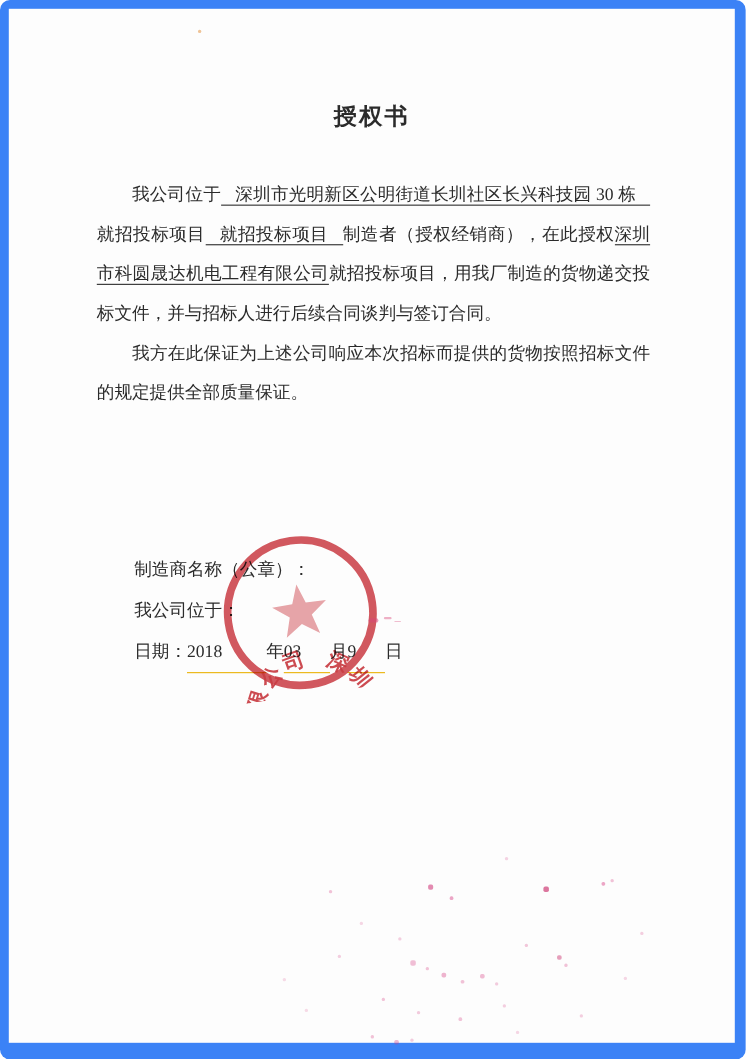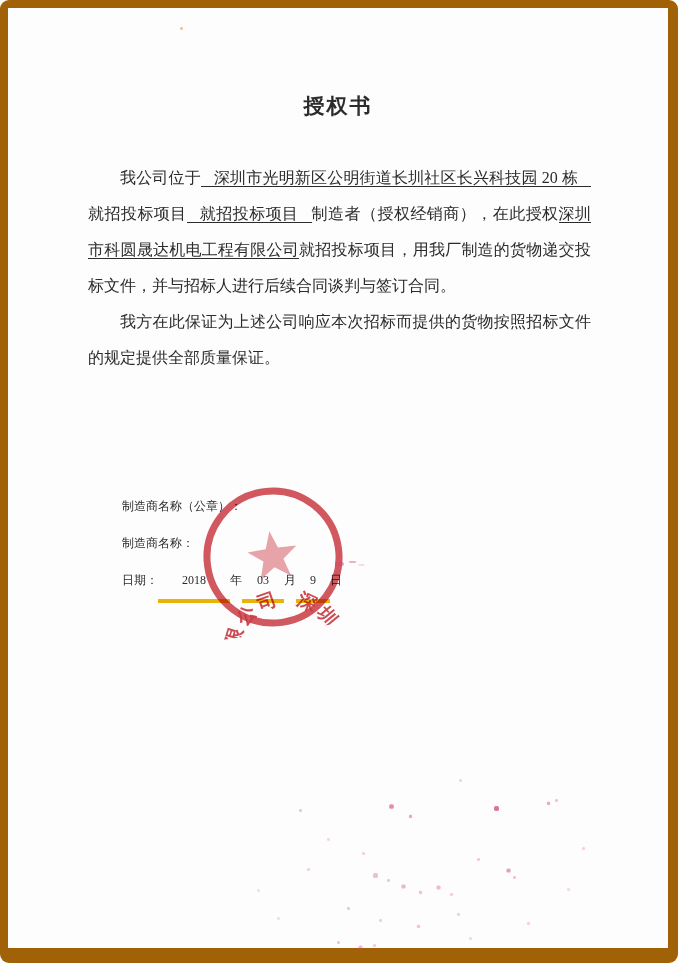--- a/index.html
+++ b/index.html
@@ -1,19 +1,19 @@
 <!DOCTYPE html>
 <html><head>
 <meta charset="utf-8">
 <style>
   html,body{margin:0;padding:0;background:#ffffff;}
   .scan{
     position:relative;
     width:678px;height:963px;
-    background:#a16207;
+    background:#3b82f6;
     border-radius:9px;
     overflow:hidden;
     font-family:"Liberation Serif","DejaVu Serif",serif;
   }
   .paper{
     position:absolute;left:8px;top:8px;width:660px;height:940px;
     background:#fdfdfd;
     color:#2b2b2b;
   }
   .doc-title{
@@ -23,25 +23,25 @@
   }
   .body-text{
     position:absolute;top:152px;left:80px;width:503px;
     font-size:16px;line-height:36px;
     text-align:justify;
   }
   .body-text p{margin:0;text-indent:2em;}
   .u{border-bottom:1px solid #2b2b2b;}
   .u-pad{border-bottom:1px solid #2b2b2b;padding:0 13px;}
   .sig-block{
-    position:absolute;left:114px;top:480px;
-    font-size:12px;
+    position:absolute;left:114px;top:492px;
+    font-size:16px;
   }
   .sig-line{line-height:37px;height:37px;white-space:nowrap;}
-  .u-date{border-bottom:4px solid #eab308;display:inline-block;text-align:center;}
+  .u-date{border-bottom:1px solid #eab308;display:inline-block;text-align:left;}
   .u-year{min-width:72px;}
   .u-month{min-width:42px;}
   .u-day{min-width:34px;}
   .stamp{
     position:absolute;left:190px;top:474px;width:150px;height:150px;
     mix-blend-mode:multiply;
     opacity:.9;
     transform:rotate(-8deg);
     pointer-events:none;
   }
@@ -91,27 +91,27 @@
 </style>
 </head>
 <body>
 
 <div class="scan">
   <div class="paper">
 
     <div class="doc-title">授权书</div>
 
     <div class="body-text">
-      <p><span>我公司位于</span><span class="u-pad">深圳市光明新区公明街道长圳社区长兴科技园 20 栋</span><span>就招投标项目</span><span class="u-pad">就招投标项目</span><span>制造者（授权经销商），在此授权</span><span class="u">深圳市科圆晟达机电工程有限公司</span><span>就招投标项目，用我厂制造的货物递交投标文件，并与招标人进行后续合同谈判与签订合同。</span></p>
+      <p><span>我公司位于</span><span class="u-pad">深圳市光明新区公明街道长圳社区长兴科技园 30 栋</span><span>就招投标项目</span><span class="u-pad">就招投标项目</span><span>制造者（授权经销商），在此授权</span><span class="u">深圳市科圆晟达机电工程有限公司</span><span>就招投标项目，用我厂制造的货物递交投标文件，并与招标人进行后续合同谈判与签订合同。</span></p>
       <p>我方在此保证为上述公司响应本次招标而提供的货物按照招标文件的规定提供全部质量保证。</p>
     </div>
 
     <div class="sig-block">
       <div class="sig-line">制造商名称（公章）：</div>
-      <div class="sig-line">制造商名称：</div>
+      <div class="sig-line">我公司位于：</div>
       <div class="sig-line"><span>日期：</span><span class="u-date u-year">2018</span><span>年</span><span class="u-date u-month">03</span><span>月</span><span class="u-date u-day">9</span><span>日</span></div>
     </div>
 
     <svg class="stamp" viewBox="0 0 150 150">
       <defs>
         <path id="seal-arc" d="M 75 123 A 48 48 0 1 1 74.97 123" fill="none"></path>
       </defs>
       <circle cx="75" cy="75" r="66" fill="none" stroke="#c5262e" stroke-width="7" opacity="0.85"></circle>
       <polygon points="75,49 81.2,66.4 99.7,66.9 85.1,78.1 90.3,95.8 75,85.4 59.7,95.8 64.9,78.1 50.3,66.9 68.8,66.4" fill="#cf4850" opacity="0.55"></polygon>
       <text font-size="19" fill="#c5262e" letter-spacing="3" opacity="0.92" font-family="Liberation Serif, DejaVu Serif, serif" font-weight="700">

